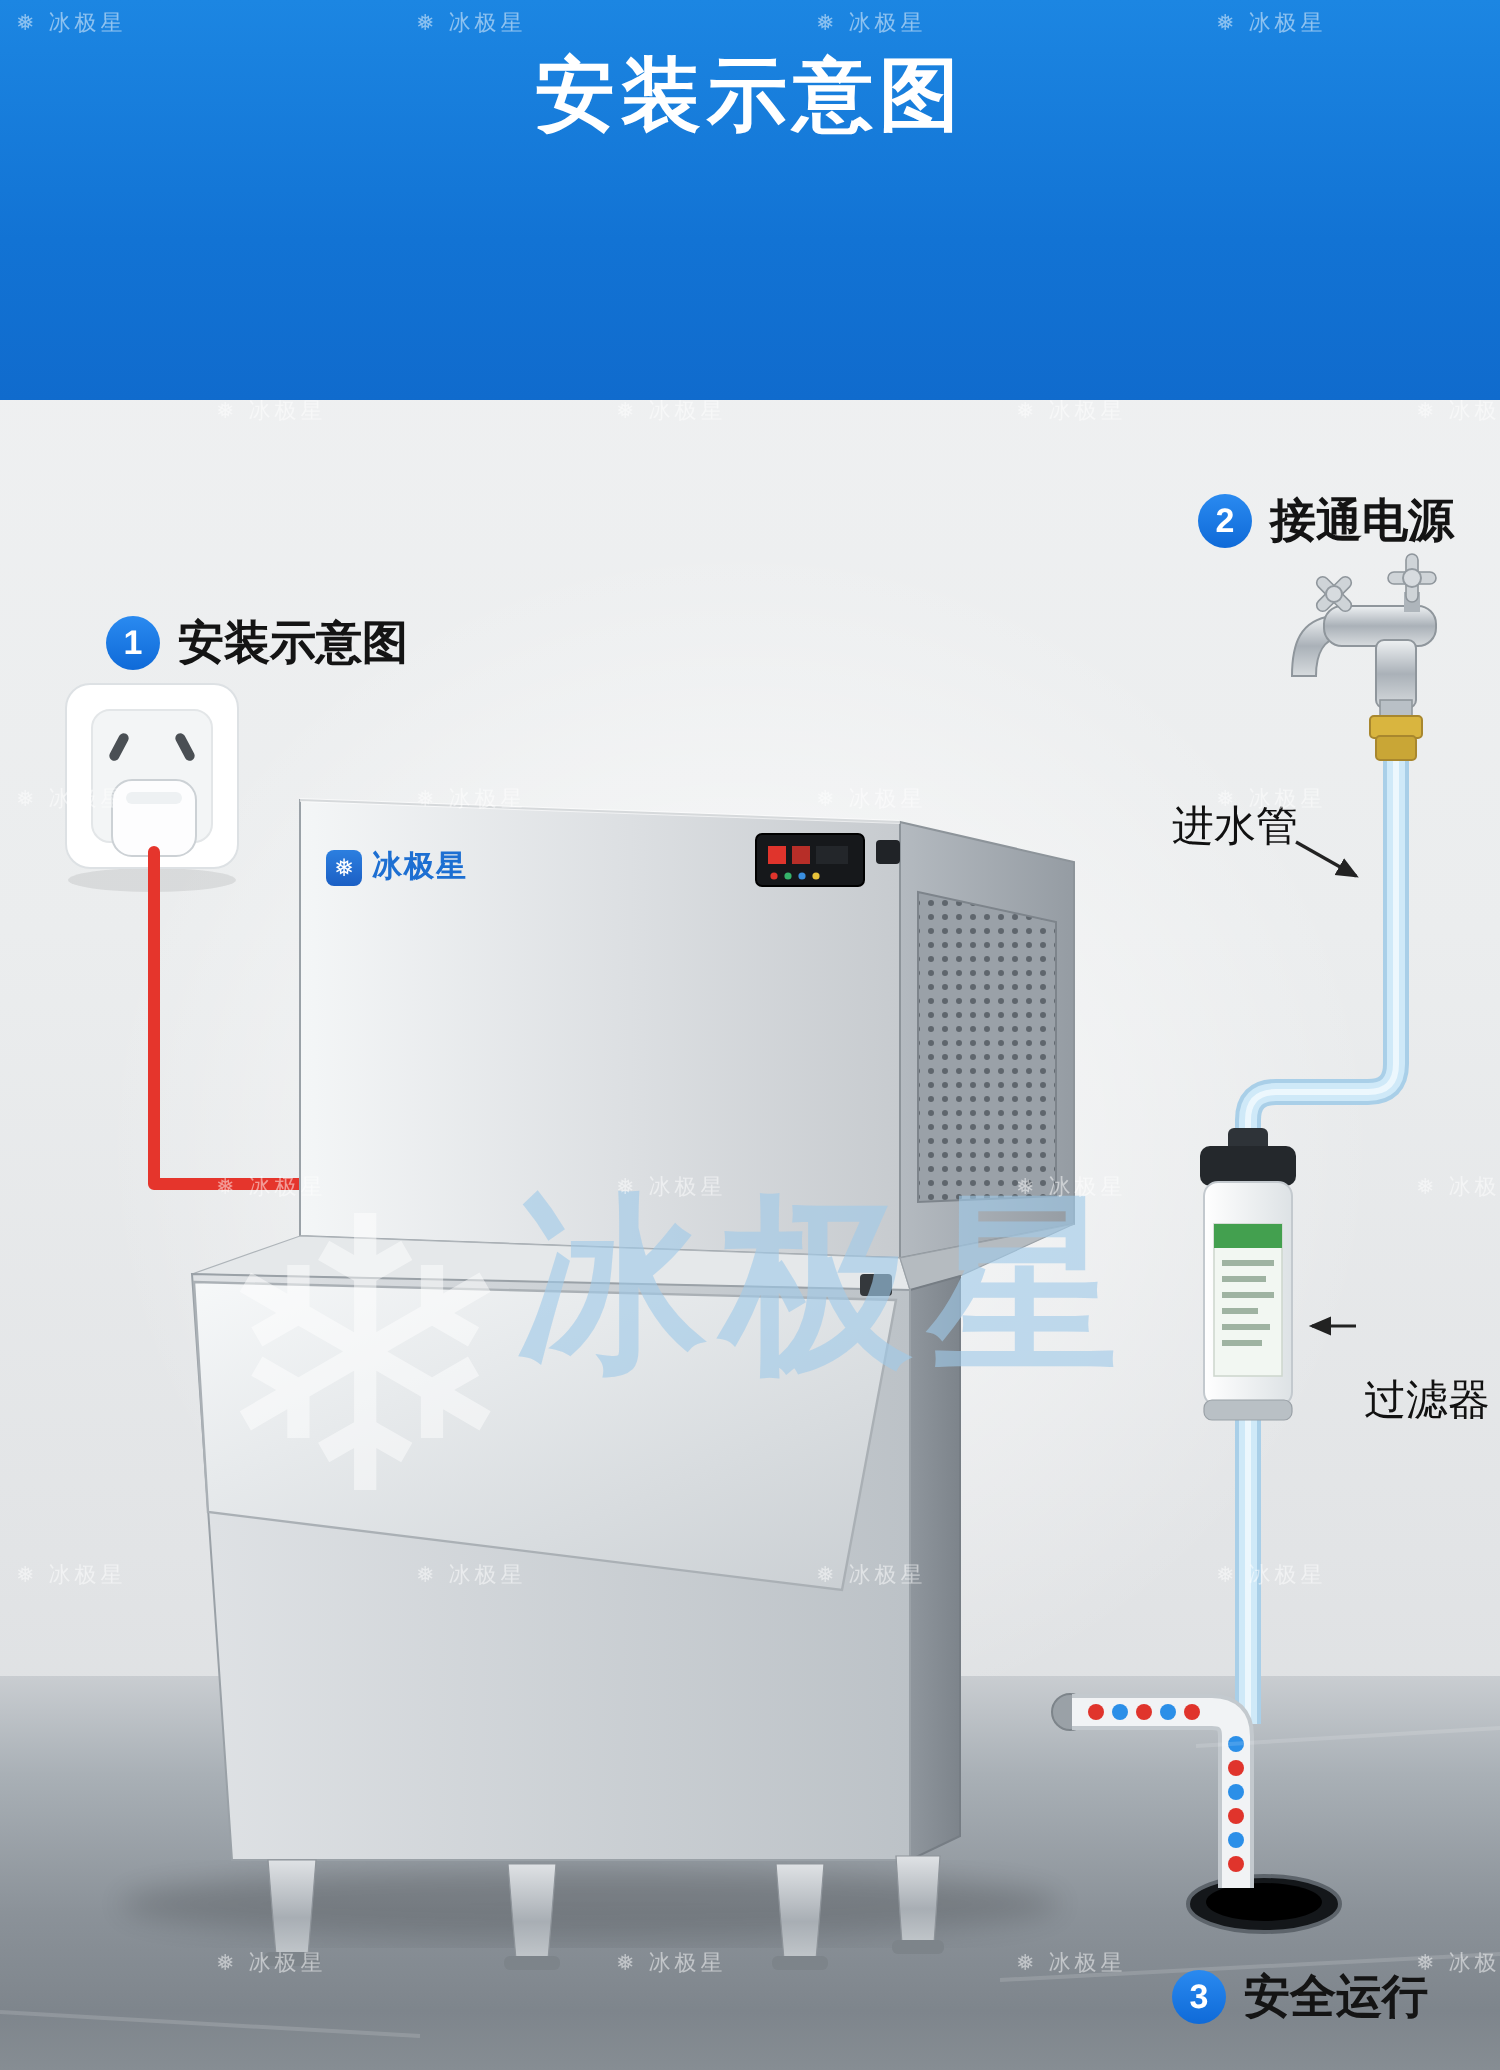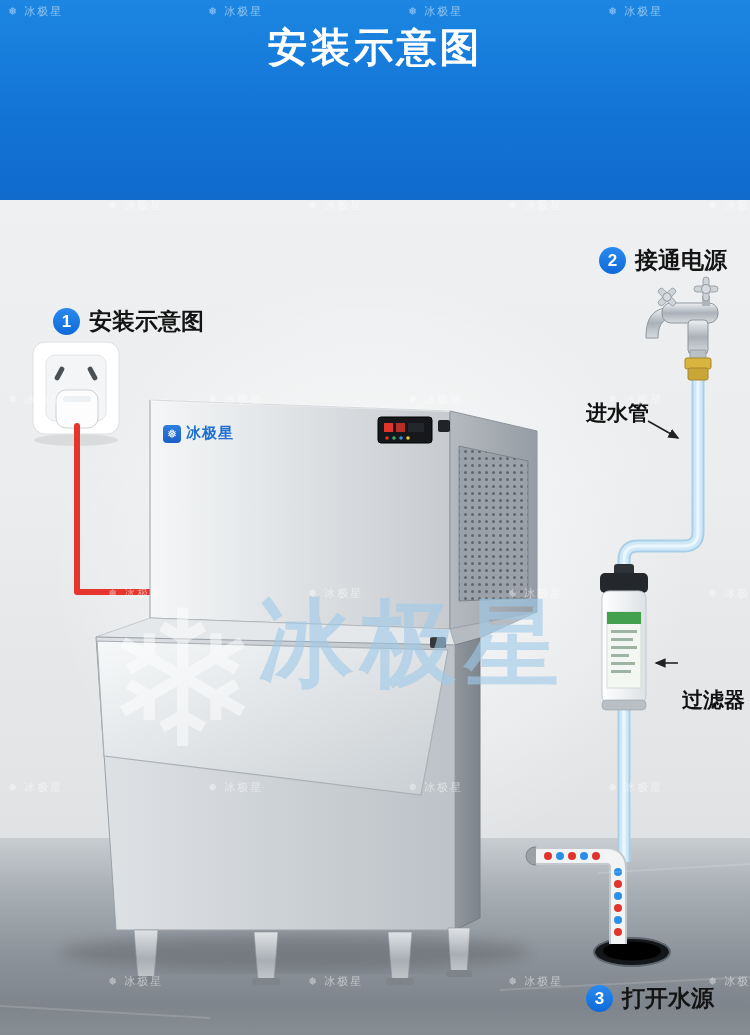--- a/index.html
+++ b/index.html
@@ -30,21 +30,21 @@
                font-weight:bold;letter-spacing:8px;color:rgba(160,202,233,.62);pointer-events:none}
 
   
   .step{position:absolute;z-index:3;display:flex;align-items:center;gap:9px}
   .badge{width:27px;height:27px;border-radius:50%;display:inline-flex;align-items:center;
          justify-content:center;color:#fff;font-size:17px;font-weight:bold;
          background:linear-gradient(180deg,#2a8af0,#0f6ad8);flex:0 0 auto}
   .step-label{font-size:23px;font-weight:600;color:#141414;white-space:nowrap}
 
   
-  .anno{position:absolute;z-index:3;font-size:21px;font-weight:700;color:#111;white-space:nowrap}
+  .anno{position:absolute;z-index:3;font-size:21px;font-weight:400;color:#111;white-space:nowrap}
 
   
   .logo{position:absolute;left:163px;top:424px;z-index:3;display:flex;align-items:center;gap:5px}
   .logo .logo-ic{width:18px;height:18px;border-radius:4px;display:inline-flex;align-items:center;
                  justify-content:center;background:linear-gradient(180deg,#2c7fe0,#1b5fc4);
                  color:#fff;font-size:12px}
   .logo .logo-tx{font-size:15px;font-weight:bold;color:#1d6fd2;letter-spacing:1px}
 
   
   .wm-tiles{position:absolute;inset:0;z-index:5;pointer-events:none}
@@ -255,21 +255,21 @@
   <div class="step" style="left:53px;top:306px">
     <span class="badge">1</span>
     <span class="step-label">安装示意图</span>
   </div>
   <div class="step" style="left:599px;top:245px">
     <span class="badge">2</span>
     <span class="step-label">接通电源</span>
   </div>
   <div class="step" style="left:586px;top:983px">
     <span class="badge">3</span>
-    <span class="step-label">打开水源</span>
+    <span class="step-label">安全运行</span>
   </div>
 
   <div class="anno" style="left:586px;top:399px">进水管</div>
   <div class="anno" style="left:682px;top:686px">过滤器</div>
 
   <div class="wm-tiles">
       <span class="wm-tile" style="left: 8px; top: 4px;">❅ 冰极星</span>
       <span class="wm-tile" style="left: 208px; top: 4px;">❅ 冰极星</span>
       <span class="wm-tile" style="left: 408px; top: 4px;">❅ 冰极星</span>
       <span class="wm-tile" style="left: 608px; top: 4px;">❅ 冰极星</span>

